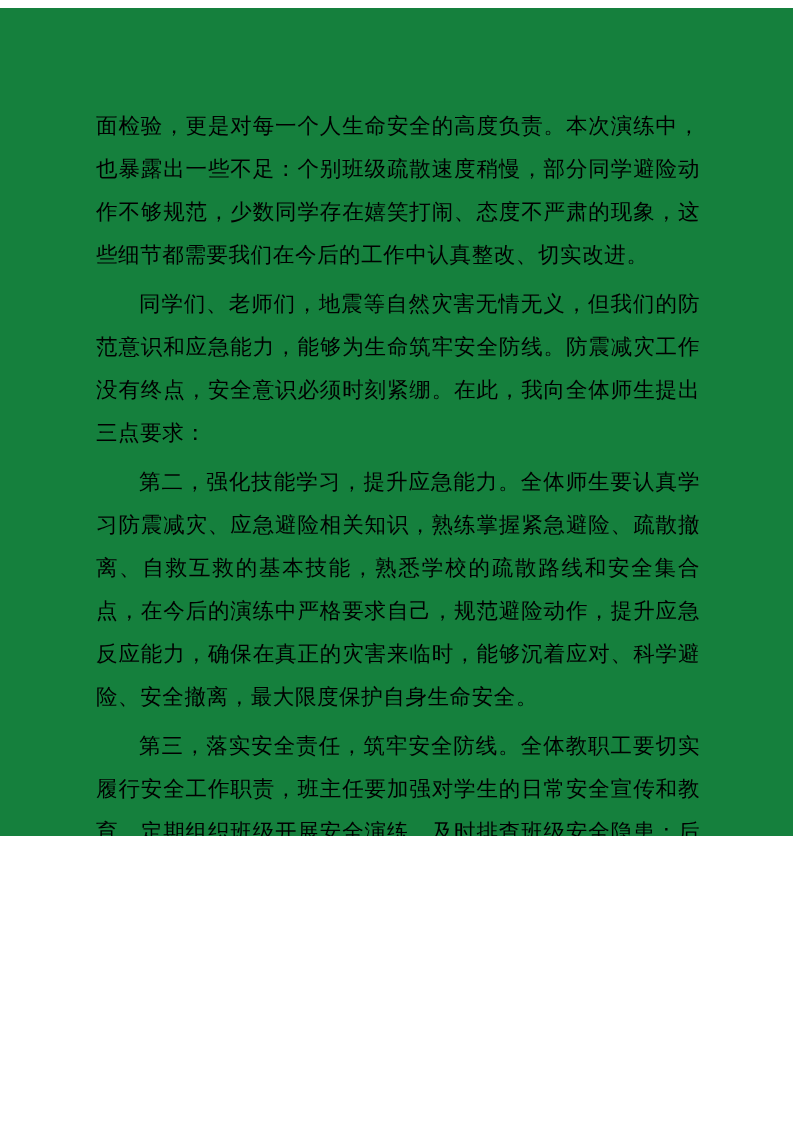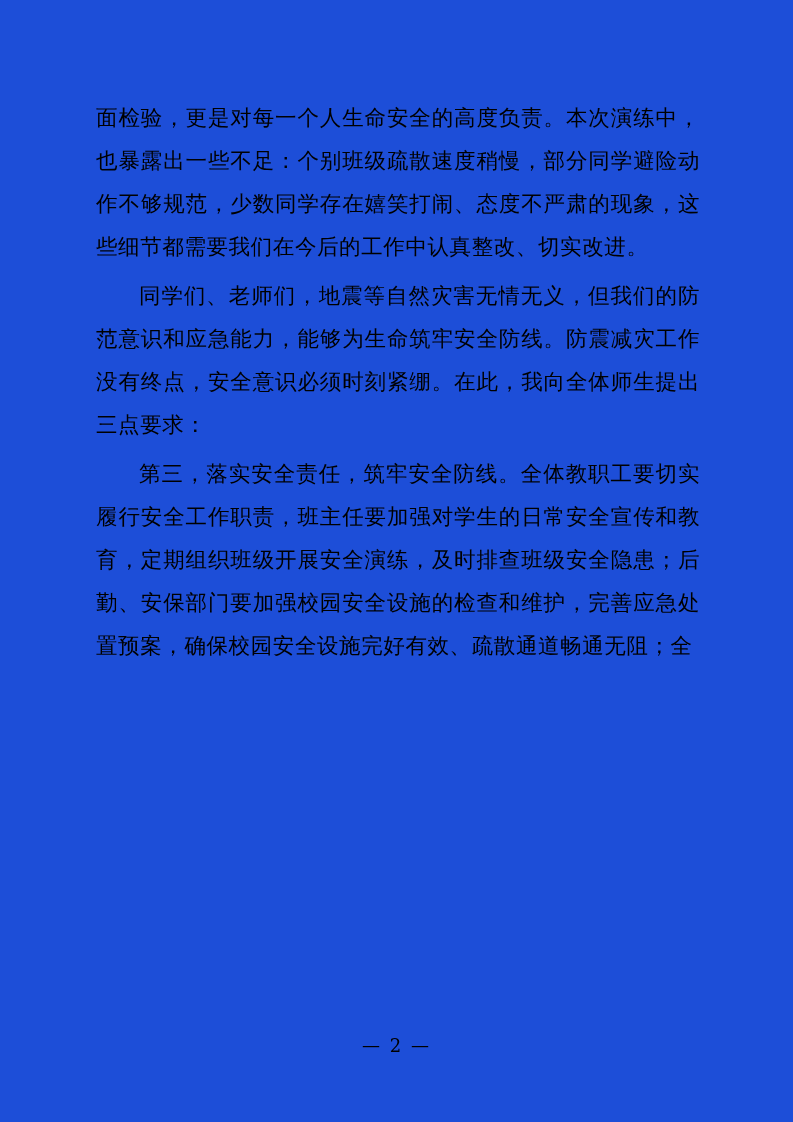--- a/index.html
+++ b/index.html
@@ -3,23 +3,23 @@
 <meta charset="utf-8">
 <style>
   html, body {
     margin: 0;
     padding: 0;
     background: #ffffff;
   }
   .page {
     position: relative;
     width: 793px;
-    height: 1122px;
-    background: #1d4ed8;
-    margin: 0 auto;
+    height: 828px;
+    background: #15803d;
+    margin: 8px auto;
     overflow: hidden;
     font-family: "DejaVu Serif", "Liberation Serif", serif;
   }
   .body-area {
     position: absolute;
     left: 96px;
     top: 96px;
     width: 604px;
   }
   p.para {
@@ -47,16 +47,17 @@
     letter-spacing: 2px;
   }
 </style>
 </head>
 <body>
 
 <div class="page">
   <div class="body-area">
     <p class="para">面检验，更是对每一个人生命安全的高度负责。本次演练中，也暴露出一些不足：个别班级疏散速度稍慢，部分同学避险动作不够规范，少数同学存在嬉笑打闹、态度不严肃的现象，这些细节都需要我们在今后的工作中认真整改、切实改进。</p>
     <p class="para indent">同学们、老师们，地震等自然灾害无情无义，但我们的防范意识和应急能力，能够为生命筑牢安全防线。防震减灾工作没有终点，安全意识必须时刻紧绷。在此，我向全体师生提出三点要求：</p>
+    <p class="para indent">第二，强化技能学习，提升应急能力。全体师生要认真学习防震减灾、应急避险相关知识，熟练掌握紧急避险、疏散撤离、自救互救的基本技能，熟悉学校的疏散路线和安全集合点，在今后的演练中严格要求自己，规范避险动作，提升应急反应能力，确保在真正的灾害来临时，能够沉着应对、科学避险、安全撤离，最大限度保护自身生命安全。</p>
     <p class="para indent">第三，落实安全责任，筑牢安全防线。全体教职工要切实履行安全工作职责，班主任要加强对学生的日常安全宣传和教育，定期组织班级开展安全演练，及时排查班级安全隐患；后勤、安保部门要加强校园安全设施的检查和维护，完善应急处置预案，确保校园安全设施完好有效、疏散通道畅通无阻；全</p>
   </div>
   <div class="footer">— 2 —</div>
 </div>
 
 </body></html>

